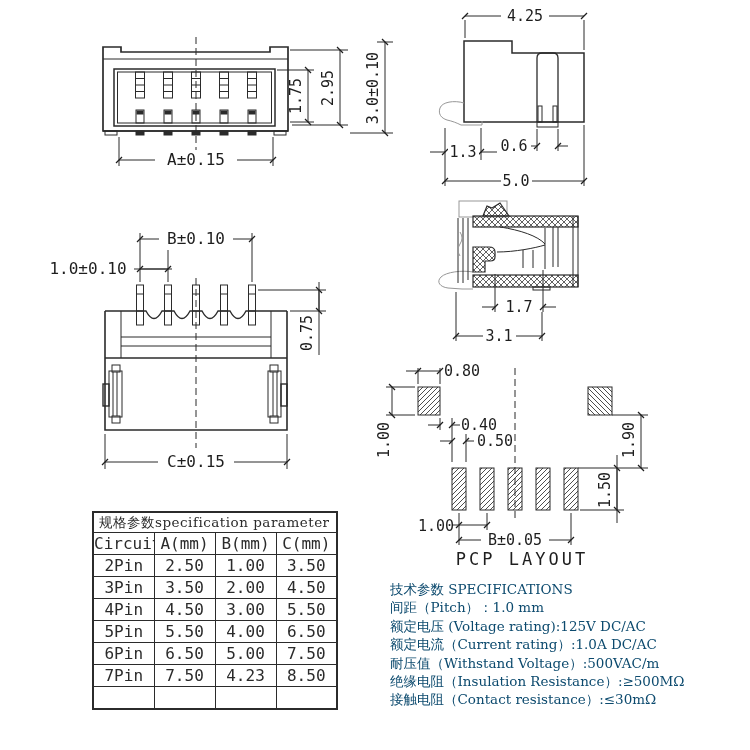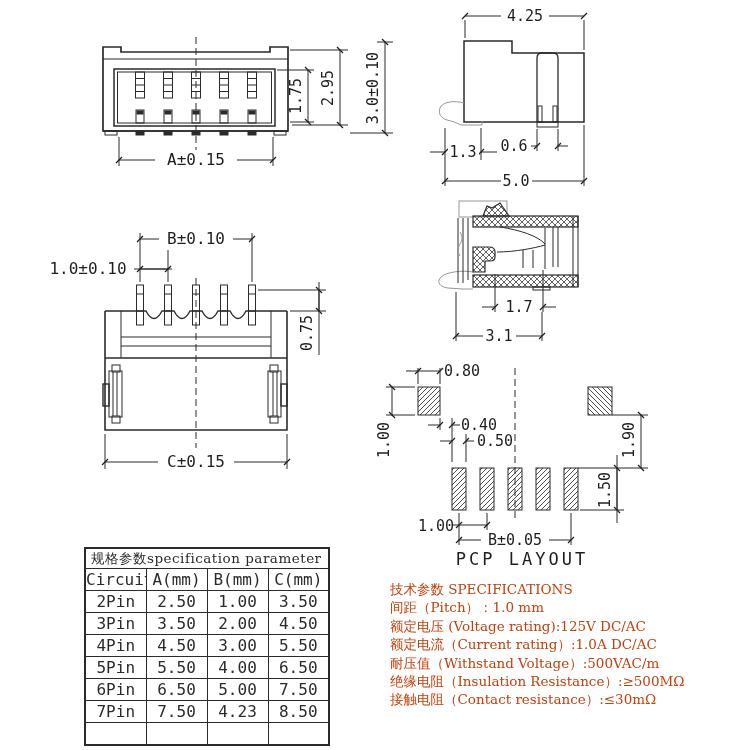--- a/index.html
+++ b/index.html
@@ -1,30 +1,30 @@
 <!DOCTYPE html>
 <html><head>
 <meta charset="utf-8">
 <style>
   html,body{margin:0;padding:0;background:#fff;}
   #page{position:relative;width:750px;height:750px;background:#ffffff;overflow:hidden;
         font-family:"DejaVu Sans Mono", monospace;color:#222;}
   svg text{font-family:"DejaVu Sans Mono", monospace;fill:#1e1e1e;}
   
-  #spec-table{position:absolute;left:84px;top:511px;width:246px;border-collapse:collapse;
-              table-layout:fixed;background:#fff;margin-top:36px;}
+  #spec-table{position:absolute;left:92px;top:511px;width:246px;border-collapse:collapse;
+              table-layout:fixed;background:#fff;}
   #spec-table td,#spec-table th{border:1px solid #2b2b2b;font-weight:normal;
               font-size:16px;text-align:center;padding:0;height:21px;color:#2b2b2b;
               overflow:hidden;white-space:nowrap;}
   #spec-table .tbl-title{font-size:13.5px;text-align:left;padding-left:5px;height:19px;
               font-family:"DejaVu Serif","DejaVu Sans Mono",serif;letter-spacing:0.5px;}
   #spec-table{border:2px solid #2b2b2b;}
   
   #spec-text{position:absolute;left:390px;top:580px;width:348px;font-size:13.5px;
-             line-height:18.4px;color:#c2410c;font-family:"DejaVu Serif",serif;white-space:nowrap;}
+             line-height:18.4px;color:#0c4a6e;font-family:"DejaVu Serif",serif;white-space:nowrap;}
   #spec-text .line{height:18.4px;}
 </style>
 </head>
 <body>
 
 <div id="page">
 
 <svg width="750" height="750" viewBox="0 0 750 750">
   <defs>
     <pattern id="hA" patternUnits="userSpaceOnUse" width="5" height="5">

